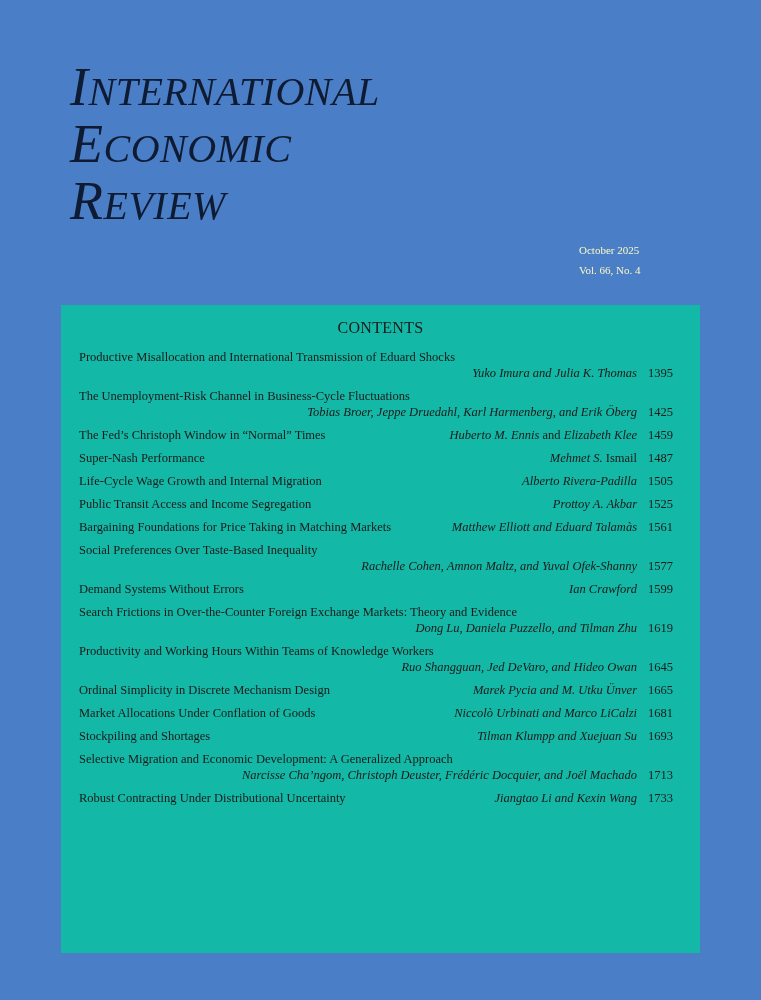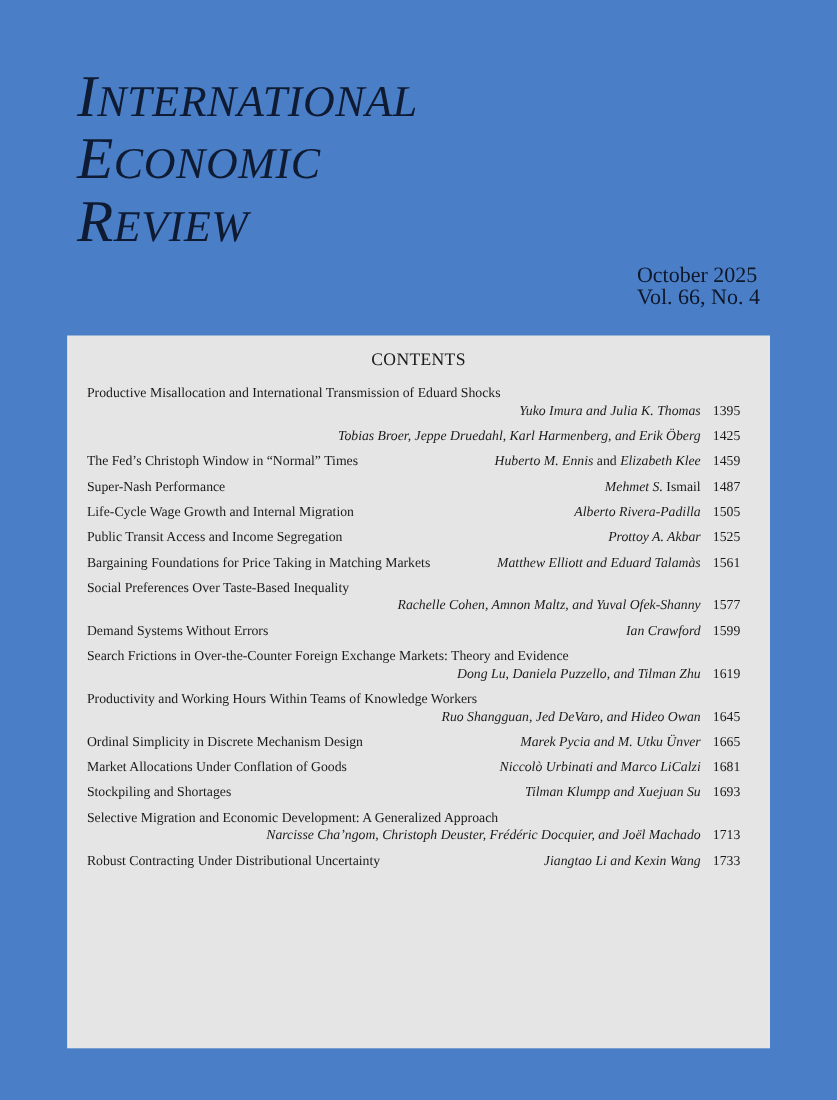--- a/index.html
+++ b/index.html
@@ -39,35 +39,35 @@
       font-size: 54px;
     }
     .masthead .sc {
       font-size: 40px;
       letter-spacing: 0.5px;
     }
     .issue-info {
       position: absolute;
       left: 579px;
       top: 240px;
-      color: #0f172a;
-      font-size: 20px;
+      color: #fef9c3;
+      font-size: 11px;
       line-height: 20px;
       font-family: "Liberation Serif", "DejaVu Serif", serif;
     }
     .issue-info div {
       white-space: nowrap;
     }
     .contents-panel {
       position: absolute;
       left: 61px;
       top: 305px;
       width: 639px;
       height: 648px;
-      background: #e5e5e5;
+      background: #14b8a6;
     }
     .contents-heading {
       position: absolute;
       top: 14px;
       left: 0;
       width: 100%;
       text-align: center;
       font-size: 16px;
       color: #1a1a1a;
       letter-spacing: 0.3px;
@@ -141,20 +141,24 @@
       <span class="spacer"></span>
     </div>
     <div class="row">
       <span class="spacer"></span>
       <span class="authors"><span>Yuko Imura and Julia K. Thomas</span></span>
       <span class="page">1395</span>
     </div>
   </div>
         <div class="entry">
     <div class="row">
+      <span class="title">The Unemployment-Risk Channel in Business-Cycle Fluctuations</span>
+      <span class="spacer"></span>
+    </div>
+    <div class="row">
       <span class="spacer"></span>
       <span class="authors"><span>Tobias Broer, Jeppe Druedahl, Karl Harmenberg, and Erik Öberg</span></span>
       <span class="page">1425</span>
     </div>
   </div>
         <div class="entry">
     <div class="row">
       <span class="title">The Fed’s Christoph Window in “Normal” Times</span>
       <span class="spacer"></span>
       <span class="authors"><span>Huberto M. Ennis</span><span class="up"> and </span><span>Elizabeth Klee</span></span>

